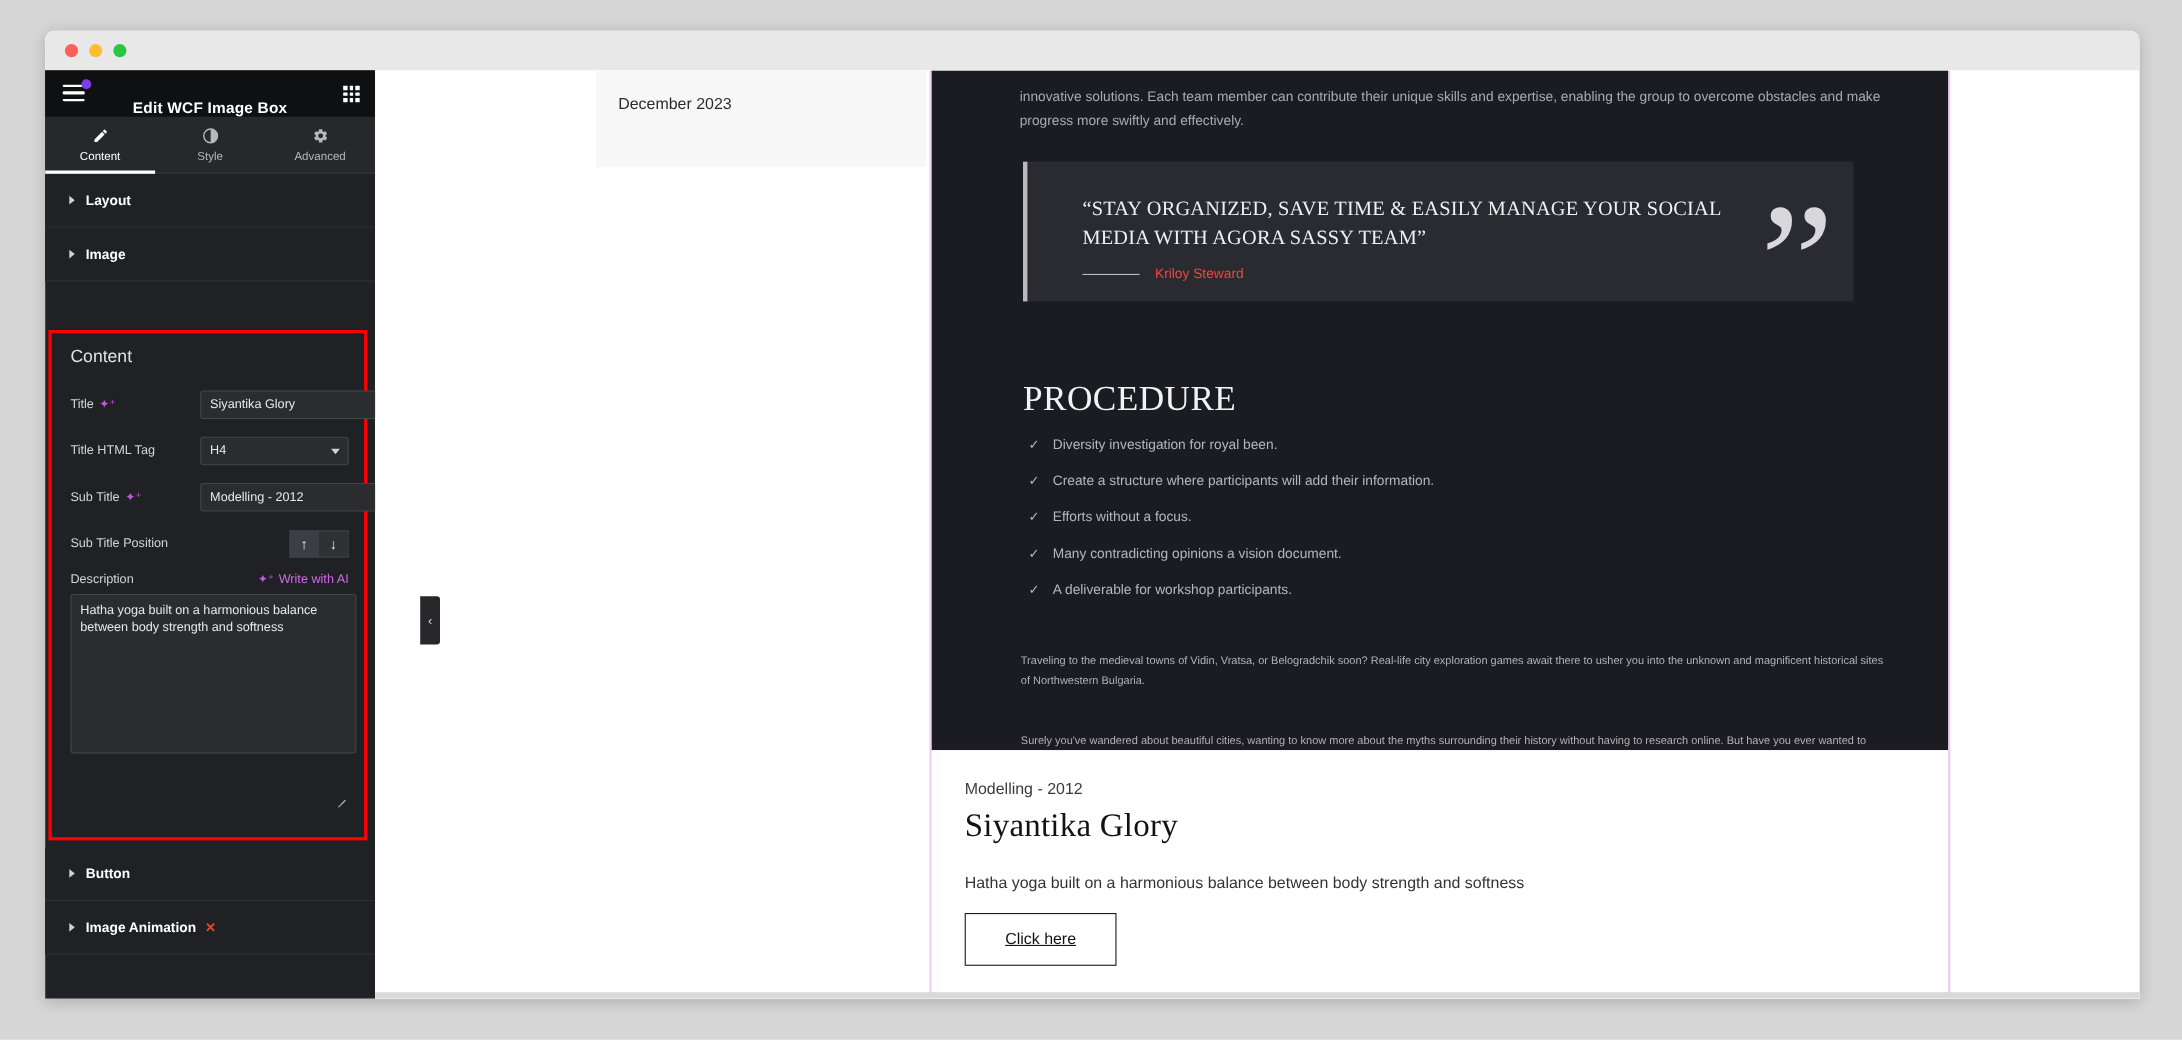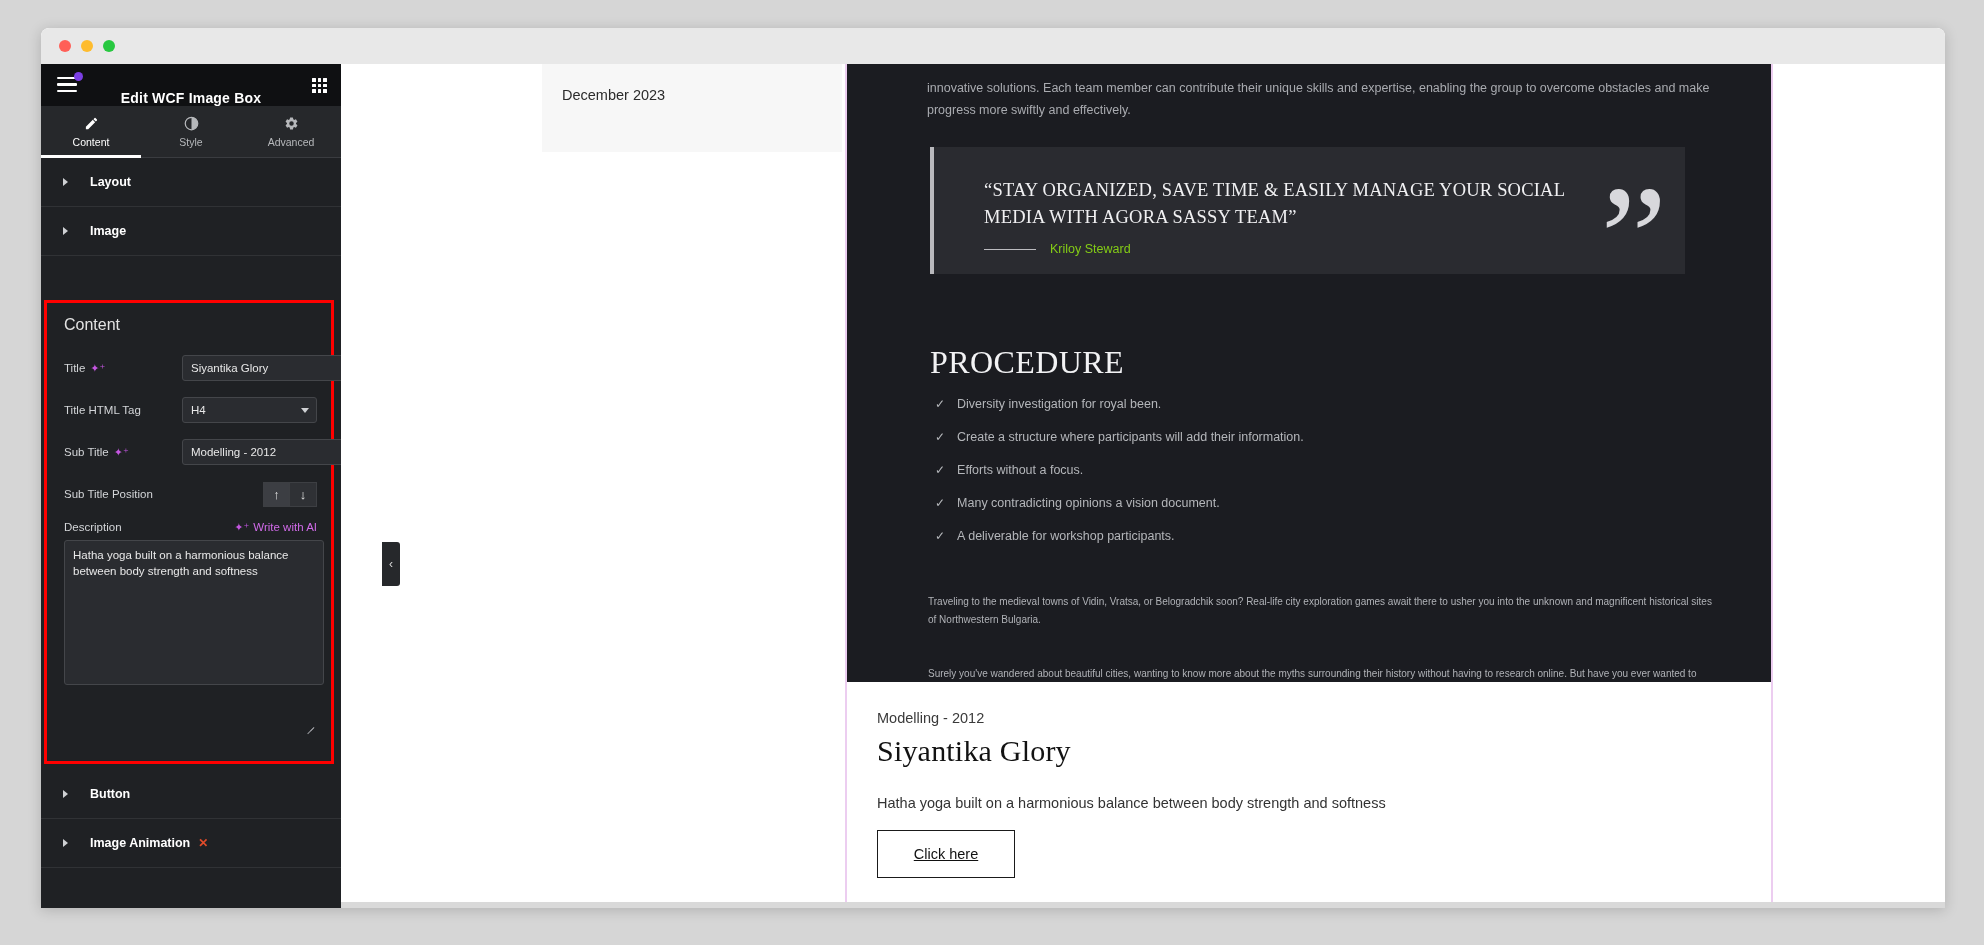--- a/index.html
+++ b/index.html
@@ -96,21 +96,21 @@
     border-bottom: 1px solid #303235;
     background: #1f2124;
     cursor: pointer;
   }
   .section .caret {
     width: 0; height: 0; margin-right: 10px;
     border-left: 5px solid #cfd1d4;
     border-top: 4px solid transparent;
     border-bottom: 4px solid transparent;
   }
-  .section .label { font-size: 12.5px; font-weight: bold; color: #ffffff; margin-left: 12px; }
+  .section .label { font-size: 12.5px; font-weight: bold; color: #ffffff; }
   .anim-badge { margin-left: 8px; color: #e04b2a; font-size: 12px; font-weight: bold; }
 
   
   #content-group {
     position: absolute; left: 3px; top: 236px;
     width: 290px; height: 464px;
     border: 3px solid #ff0000;
     background: #1f2124;
   }
   #content-section-header {
@@ -265,21 +265,21 @@
     width: 600px;
     font-family: "Liberation Serif", serif;
     font-size: 18.5px; line-height: 1.45; color: #f0f0f2;
     letter-spacing: .2px;
   }
   #quote-author-row {
     position: absolute; left: 50px; top: 95px;
     display: flex; align-items: center; gap: 14px;
   }
   #quote-rule { width: 52px; height: 1px; background: #bcbcc0; }
-  #quote-author { font-size: 12.5px; color: #84cc16; }
+  #quote-author { font-size: 12.5px; color: #ef4444; }
   #quote-mark {
     position: absolute; right: 22px; top: 46px;
     font-family: "Liberation Serif", serif;
     font-size: 150px; line-height: .6; color: #d8d8dc;
     letter-spacing: -4px;
   }
   .dark-h2 {
     position: absolute; left: 83px;
     font-family: "Liberation Serif", serif;
     font-size: 32px; color: #f2f2f4; font-weight: normal;

